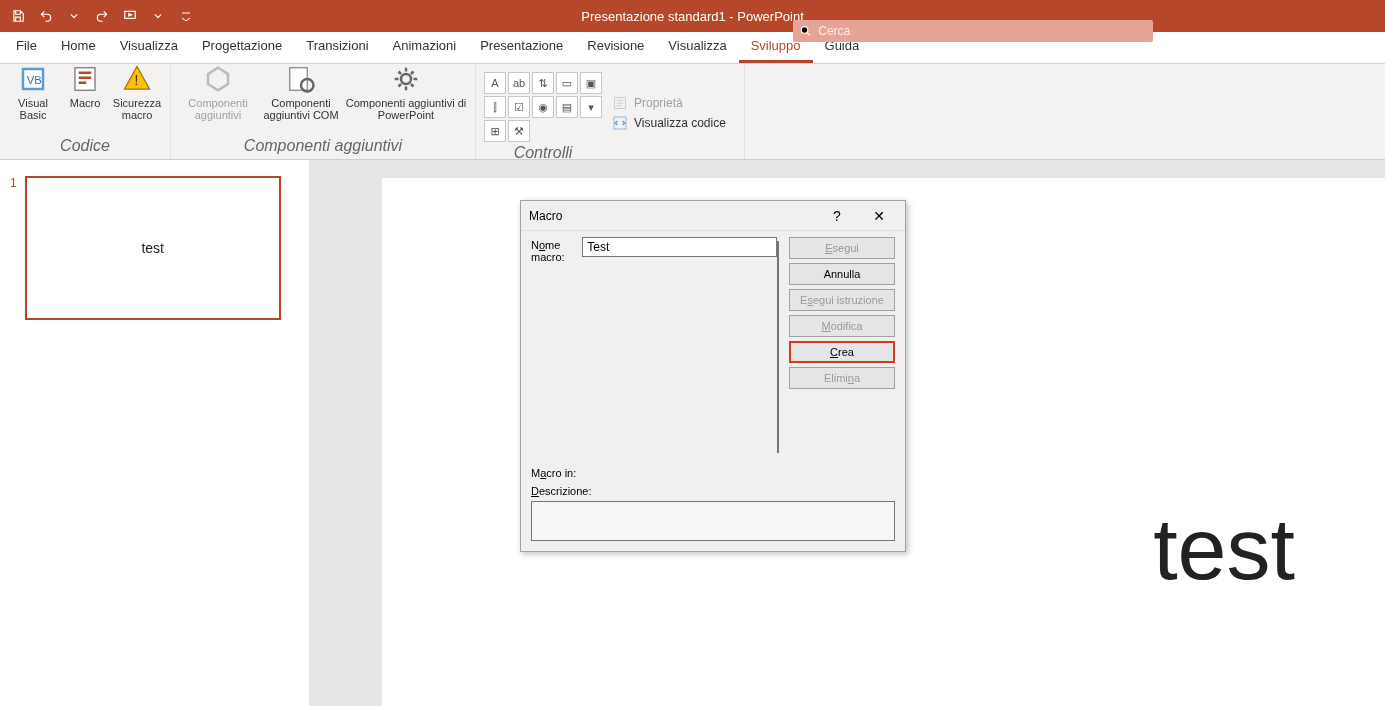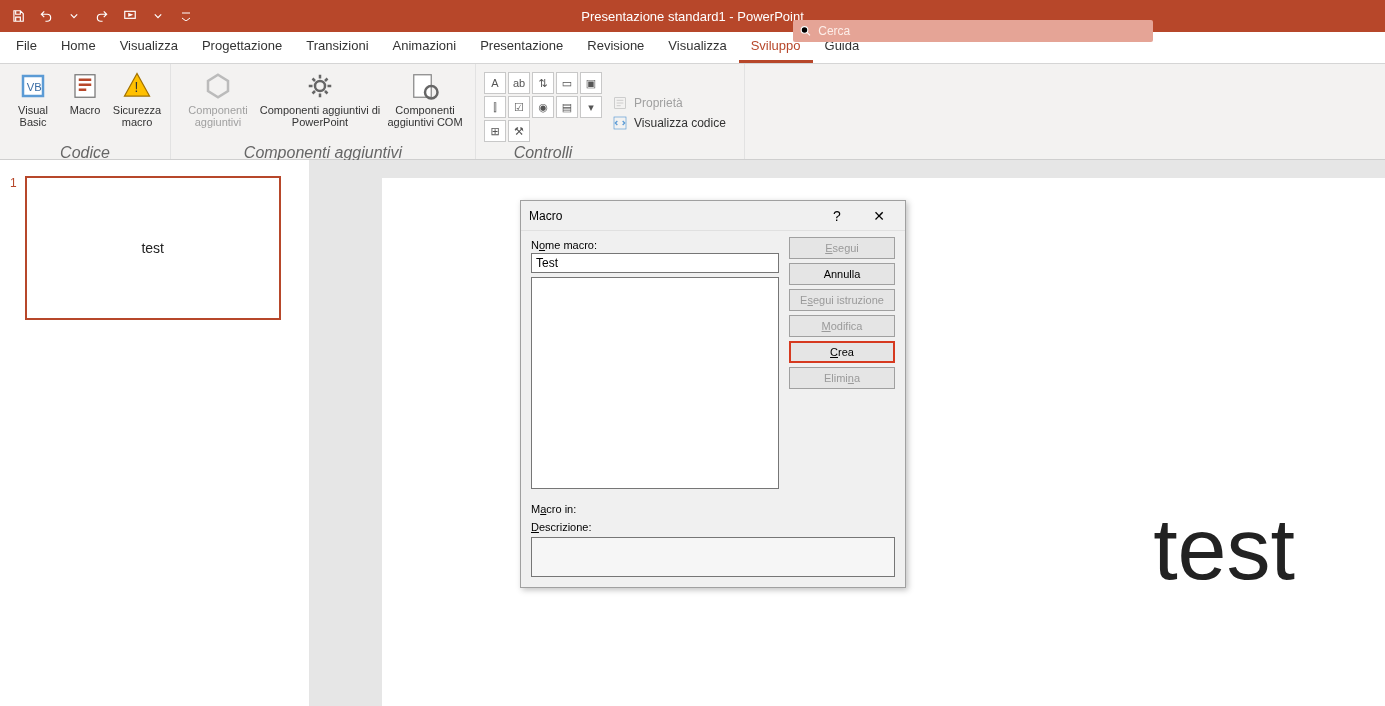--- a/index.html
+++ b/index.html
@@ -16,21 +16,21 @@
 .search-bar input::placeholder { color: #fdeee9; }
 .search-bar svg { stroke:#fff; }
 
 
 .menubar { height: 32px; background: #fff; border-bottom: 1px solid #d5d5d5; display:flex; align-items:flex-end; padding-left:4px; }
 .tab { padding: 6px 12px 7px 12px; font-size:13px; color:#333; cursor:pointer; border-bottom:3px solid transparent; }
 .tab.active { border-bottom-color:#b7472a; color:#b7472a; }
 
 
 .ribbon { height:96px; background:#f3f2f1; border-bottom:1px solid #cfcfcf; display:flex; }
-.group { display:flex; flex-direction:column; align-items:center; padding:4px 8px 2px 8px; position:relative; border-right:1px solid #e2e2e2; }
+.group { display:flex; flex-direction:column; align-items:center; padding:4px 8px 2px 8px; position:relative; border-right:1px solid #e2e2e2;justify-content:flex-end; }
 .group-items { display:flex; flex:1; align-items:flex-start; gap:2px; }
 .big-btn { width:50px; height:74px; display:flex; flex-direction:column; align-items:center; justify-content:flex-start; padding-top:2px; font-size:11px; text-align:center; color:#333; cursor:pointer; }
 .big-btn .icn { width:32px; height:32px; display:flex; align-items:center; justify-content:center; margin-bottom:2px; }
 .big-btn.disabled { color:#a0a0a0; }
 .group-label { font-size:16px; color:#666; padding:2px 0;font-style:italic; }
 
 .small-grid { display:grid; grid-template-columns:repeat(5,22px); grid-auto-rows:22px; gap:2px; padding-top:4px; }
 .small-btn { width:22px; height:22px; border:1px solid #c8c8c8; background:#fff; display:flex; align-items:center; justify-content:center; font-size:11px; cursor:pointer; color:#555; }
 
 .ribbon-right { display:flex; flex-direction:column; justify-content:center; padding:6px 10px; gap:4px; }
@@ -47,21 +47,21 @@
 .slide { position:absolute; left:72px; top:18px; right:0; bottom:0; background:#fff; display:flex; align-items:center; justify-content:center; }
 .slide-text { font-size:88px; color:#222; position:absolute; right:90px; top:320px; }
 
 
 .dialog { position:absolute; left:520px; top:200px; width:386px; background:#f0f0f0; border:1px solid #a0a0a0; box-shadow:2px 2px 6px rgba(0,0,0,.25); font-size:12px; }
 .dlg-title { height:30px; display:flex; align-items:center; padding:0 8px; background:#f0f0f0; justify-content:space-between; border-bottom:1px solid #e0e0e0; }
 .dlg-title-left { font-size:12px; }
 .dlg-title-right { display:flex; align-items:center; gap:6px; }
 .dlg-close, .dlg-help { width:36px; height:26px; display:flex; align-items:center; justify-content:center; font-size:14px; cursor:pointer; }
 .dlg-body { padding:6px 10px 12px 10px; display:flex; gap:10px; }
-.dlg-left { flex:1; display:flex; flex-direction:column; }
+.dlg-left { flex:1; display:flex; flex-direction:row; }
 .dlg-right { width:106px; display:flex; flex-direction:column; gap:4px; }
 .dlg-label { font-size:11px; margin-top:2px; margin-bottom:2px; }
 .dlg-label .u { text-decoration:underline; }
 .dlg-input { height:20px; border:1px solid #767676; background:#fff; padding:0 4px; font-size:12px; width:100%; }
 .dlg-list { height:212px; border:1px solid #767676; background:#fff; margin-top:4px; }
 .dlg-combo-wrap { margin-top:4px; position:relative; border:2px solid #d63a20; }
 .dlg-combo { height:20px; border:1px solid #767676; background:#fff; width:100%; display:flex; align-items:center; justify-content:space-between; padding:0 2px 0 4px; font-size:11px; }
 .combo-arrow { width:16px; height:16px; border:1px solid #767676; background:#efefef; display:flex; align-items:center; justify-content:center; }
 .dlg-desc { height:40px; border:1px solid #767676; background:#f6f6f6; margin-top:4px; }
 .dlg-btn { height:22px; border:1px solid #a0a0a0; background:#e5e5e5; font-size:11px; cursor:pointer; display:flex; align-items:center; justify-content:center; }
@@ -175,37 +175,37 @@
   <div class="group" style="min-width:300px;">
     <div class="group-items">
       <div class="big-btn disabled" style="width:78px">
         <div class="icn">
             <svg width="30" height="30" viewBox="0 0 24 24">
               <polygon points="12,3 20,8 20,16 12,21 4,16 4,8" fill="none" stroke="#bbb" stroke-width="2"></polygon>
             </svg>
           </div>
         <span>Componenti aggiuntivi</span>
       </div>
+      <div class="big-btn" style="width:84px">
+        <div class="icn">
+            <svg width="30" height="30" viewBox="0 0 24 24">
+              <rect x="3" y="3" width="14" height="18" fill="#fff" stroke="#888"></rect>
+              <circle cx="17" cy="17" r="5" fill="none" stroke="#666" stroke-width="2"></circle>
+            </svg>
+          </div>
+        <span>Componenti aggiuntivi COM</span>
+      </div>
       <div class="big-btn" style="width:122px">
         <div class="icn">
             <svg width="30" height="30" viewBox="0 0 24 24">
               <circle cx="12" cy="12" r="4" fill="none" stroke="#666" stroke-width="2"></circle>
               <path d="M12 3v3M12 18v3M3 12h3M18 12h3M6 6l2 2M16 16l2 2M6 18l2-2M16 8l2-2" stroke="#666" stroke-width="2"></path>
             </svg>
           </div>
         <span>Componenti aggiuntivi di PowerPoint</span>
-      </div>
-      <div class="big-btn" style="width:84px">
-        <div class="icn">
-            <svg width="30" height="30" viewBox="0 0 24 24">
-              <rect x="3" y="3" width="14" height="18" fill="#fff" stroke="#888"></rect>
-              <circle cx="17" cy="17" r="5" fill="none" stroke="#666" stroke-width="2"></circle>
-            </svg>
-          </div>
-        <span>Componenti aggiuntivi COM</span>
       </div>
     </div>
     <div class="group-label">Componenti aggiuntivi</div>
   </div>
 
   <div class="group" style="flex-direction:row; align-items:stretch;">
     <div style="display:flex; flex-direction:column; align-items:center;">
       <div class="small-grid">
         <div class="small-btn">A</div>
         <div class="small-btn">ab</div>

